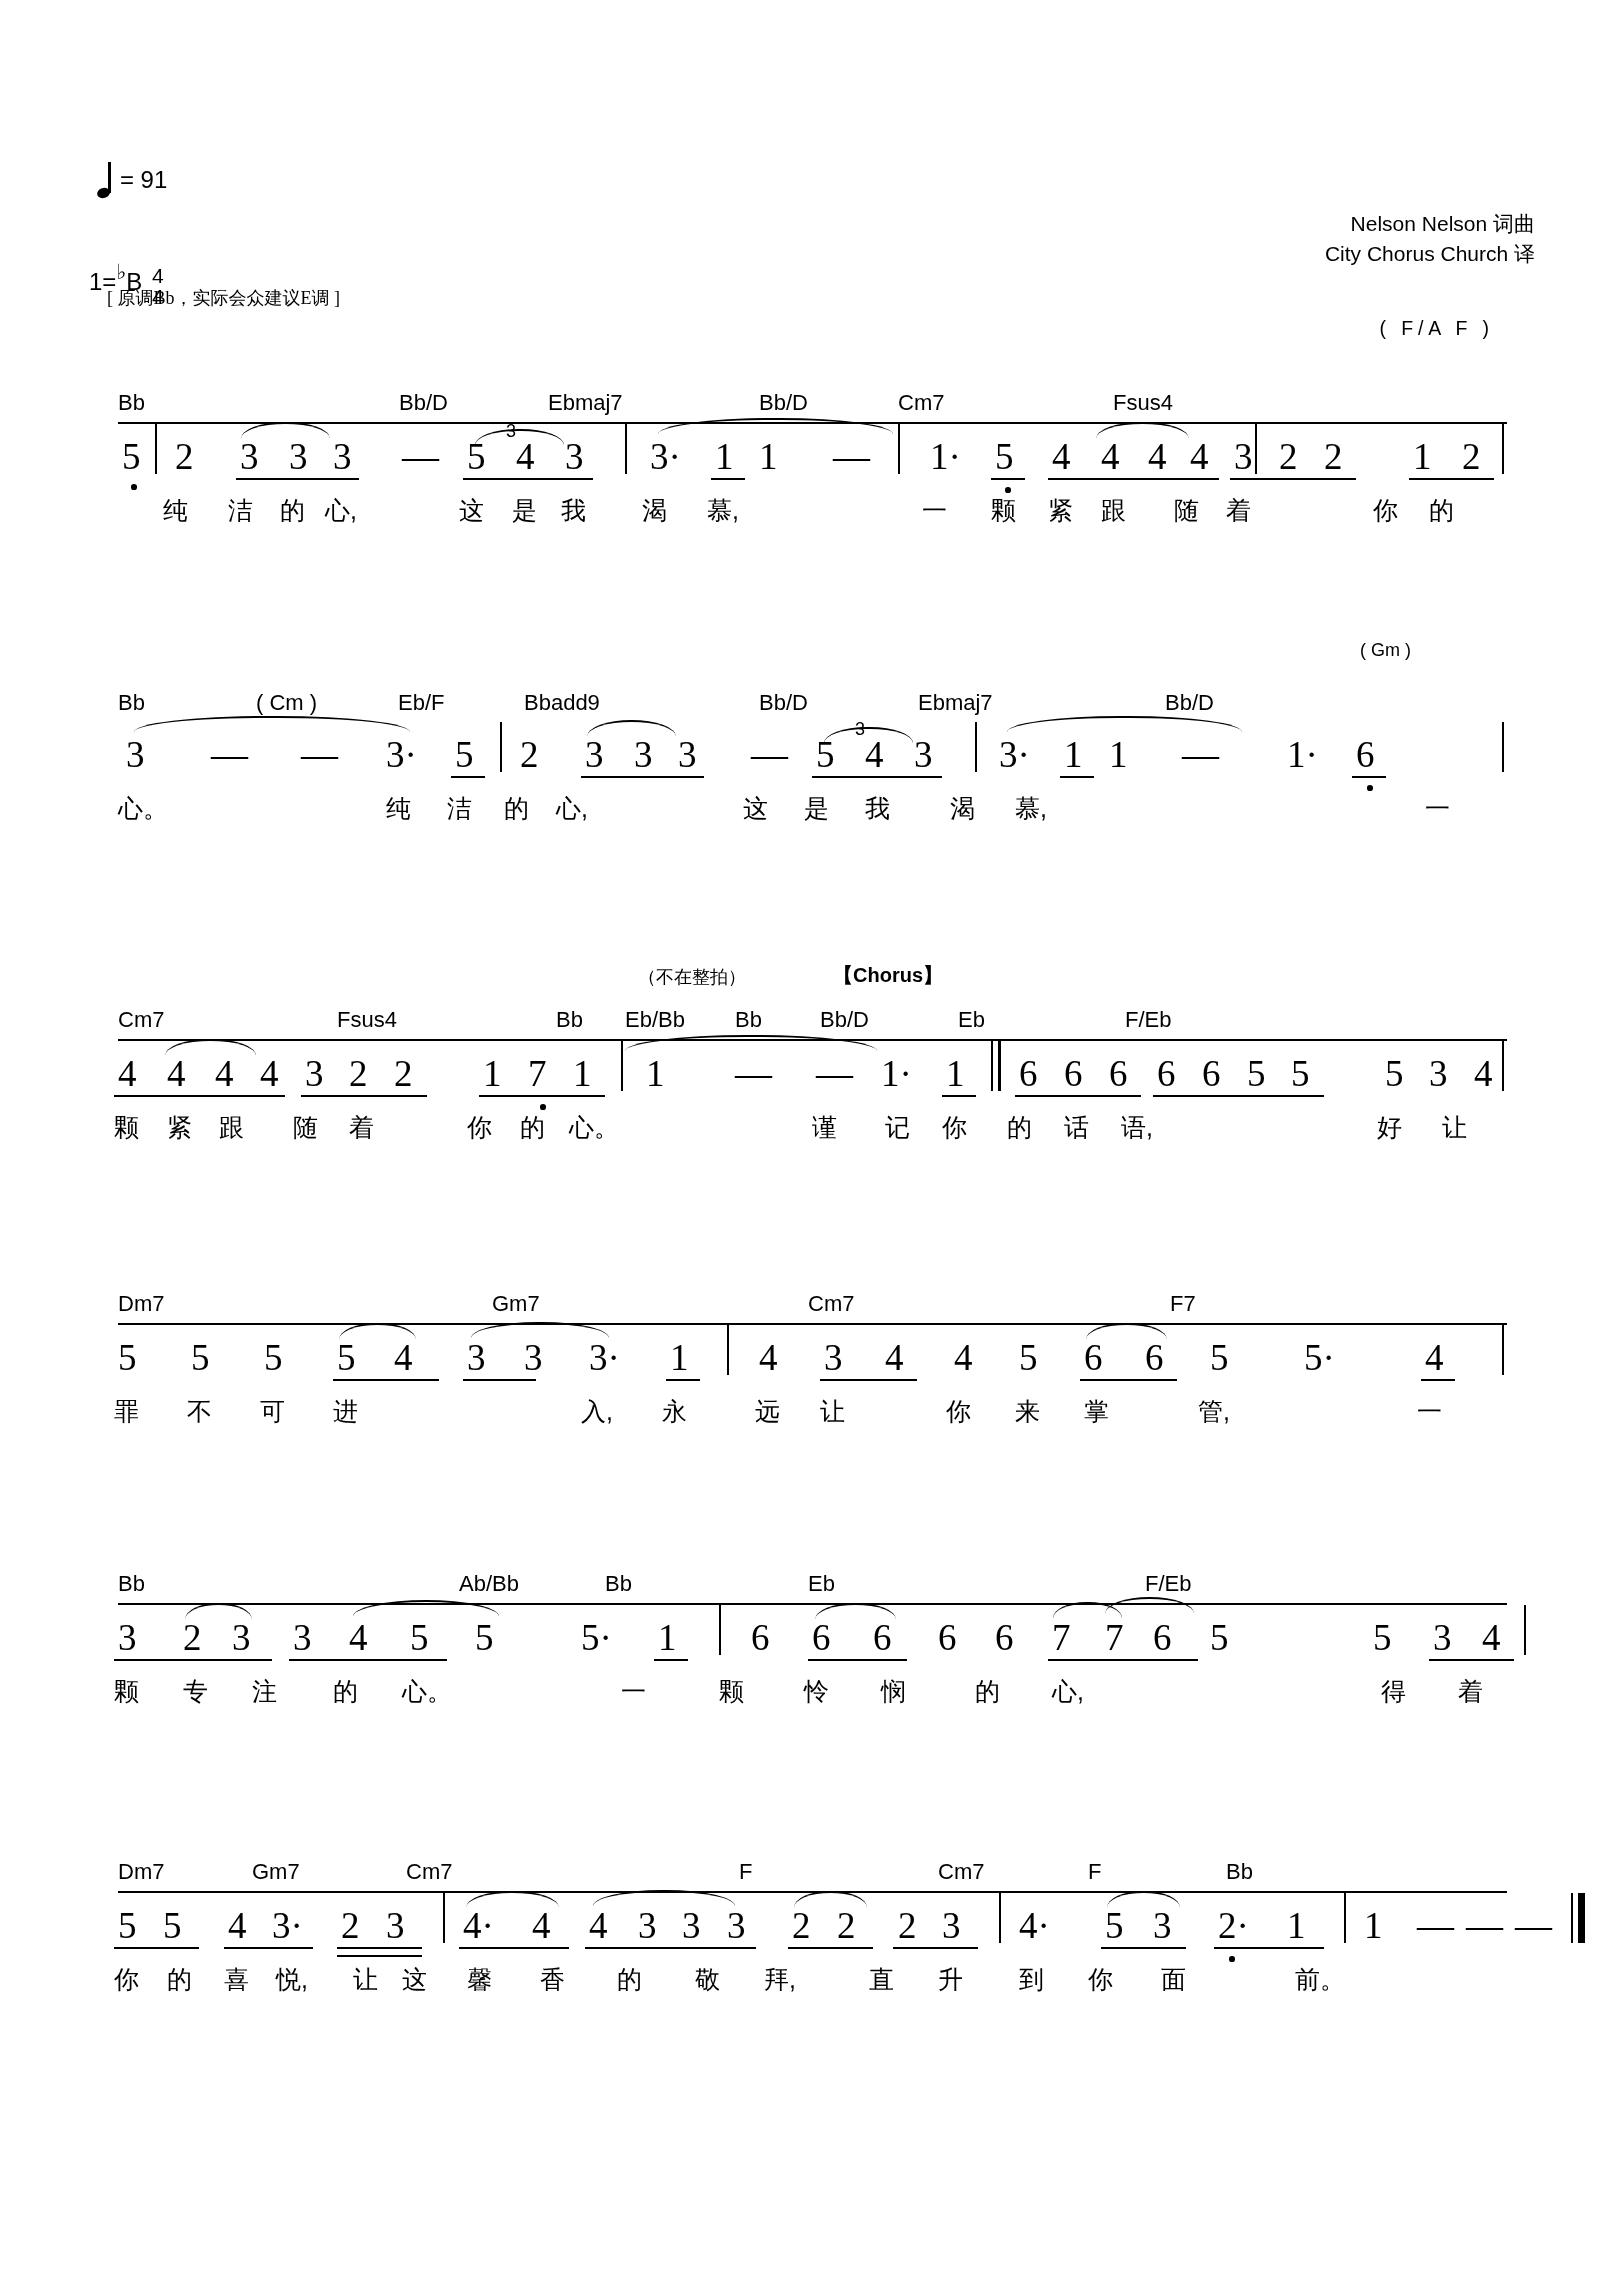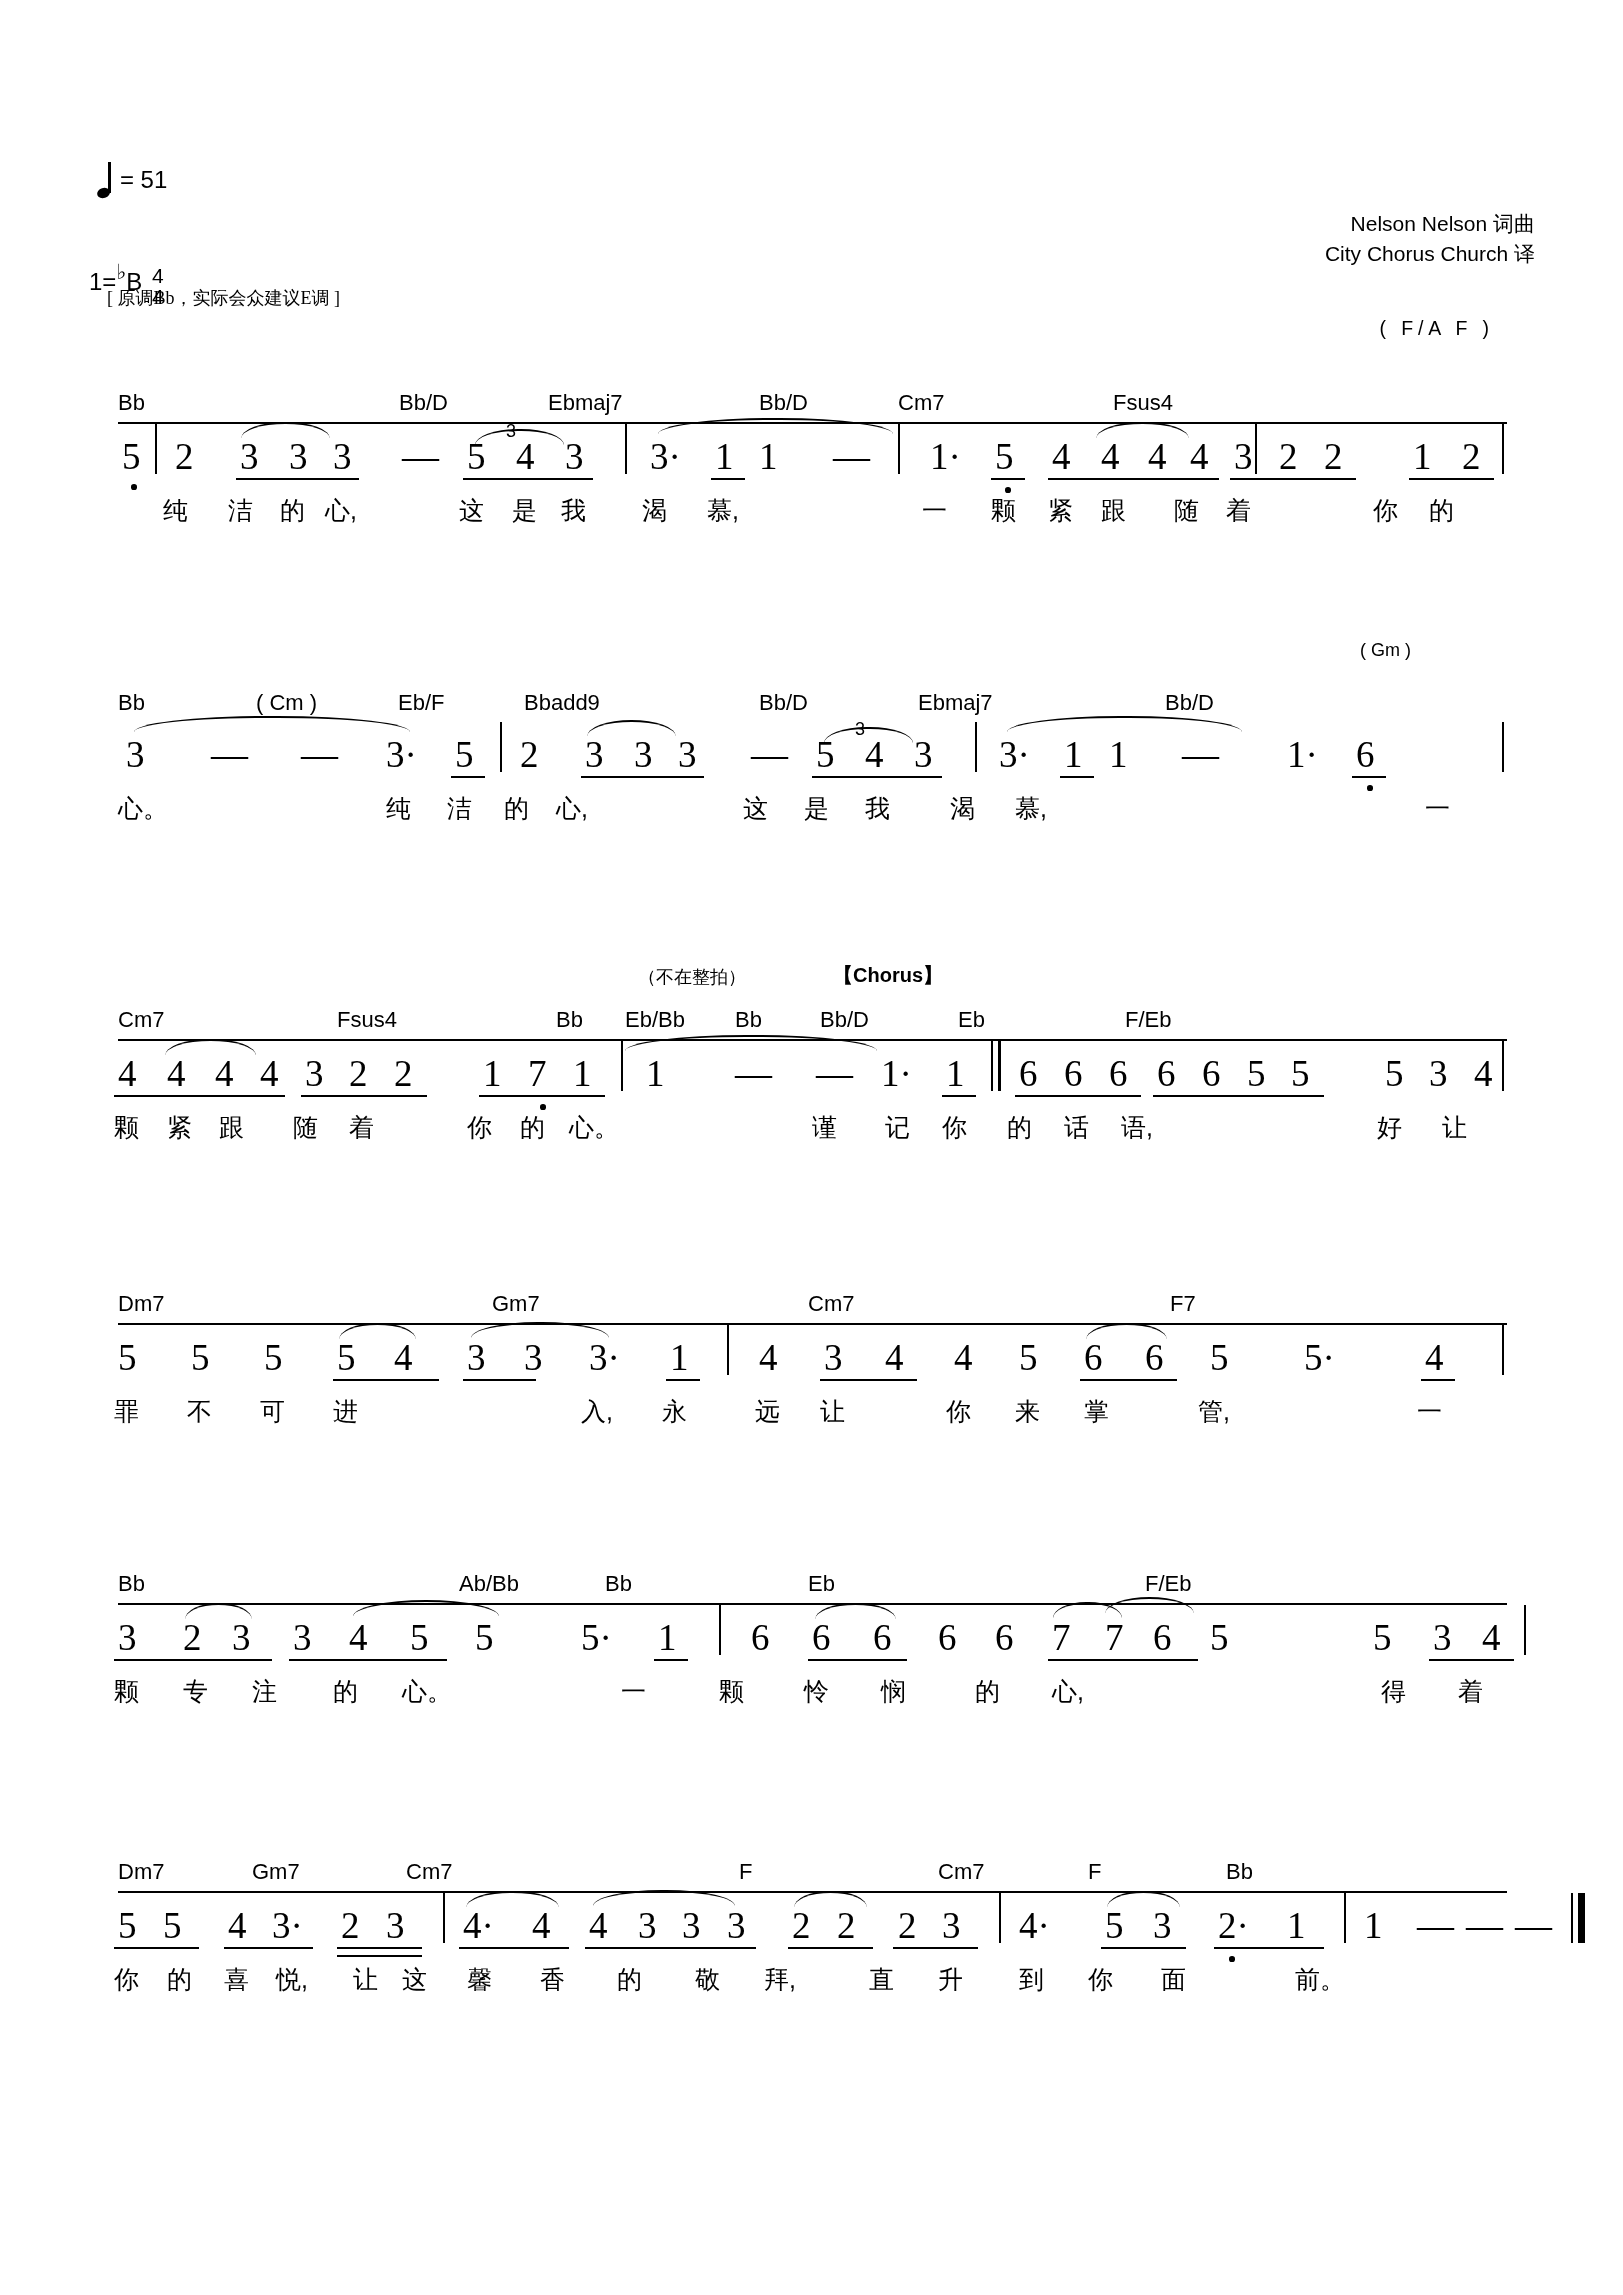--- a/index.html
+++ b/index.html
@@ -232,21 +232,21 @@
 </head>
 <body>
 
 <div class="page">
 
   <div class="tempo">
     <span class="quarter">
       <span class="head"></span>
         <span class="stem"></span>
     </span>
-    <span>= 51</span>
+    <span>= 91</span>
   </div>
 
   <div class="credits">
     <div>Nelson Nelson 词曲</div>
     <div>City Chorus Church 译</div>
   </div>
   <div class="credits-extra">( F/A        F )</div>
 
   <div class="keysig">
     <span>1=</span>

